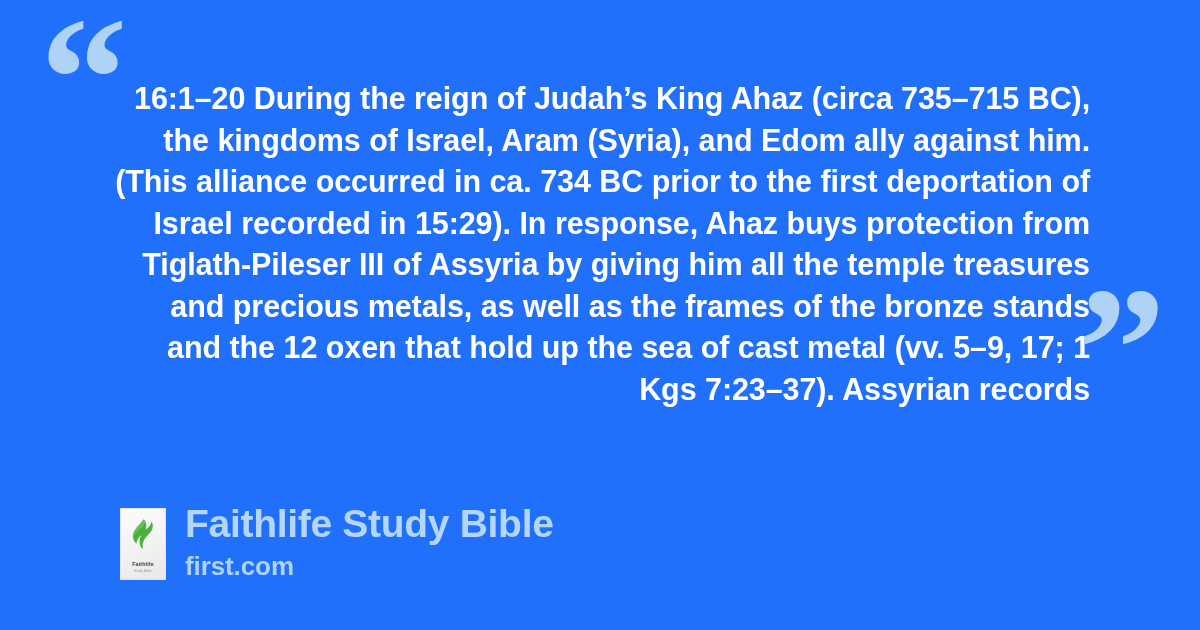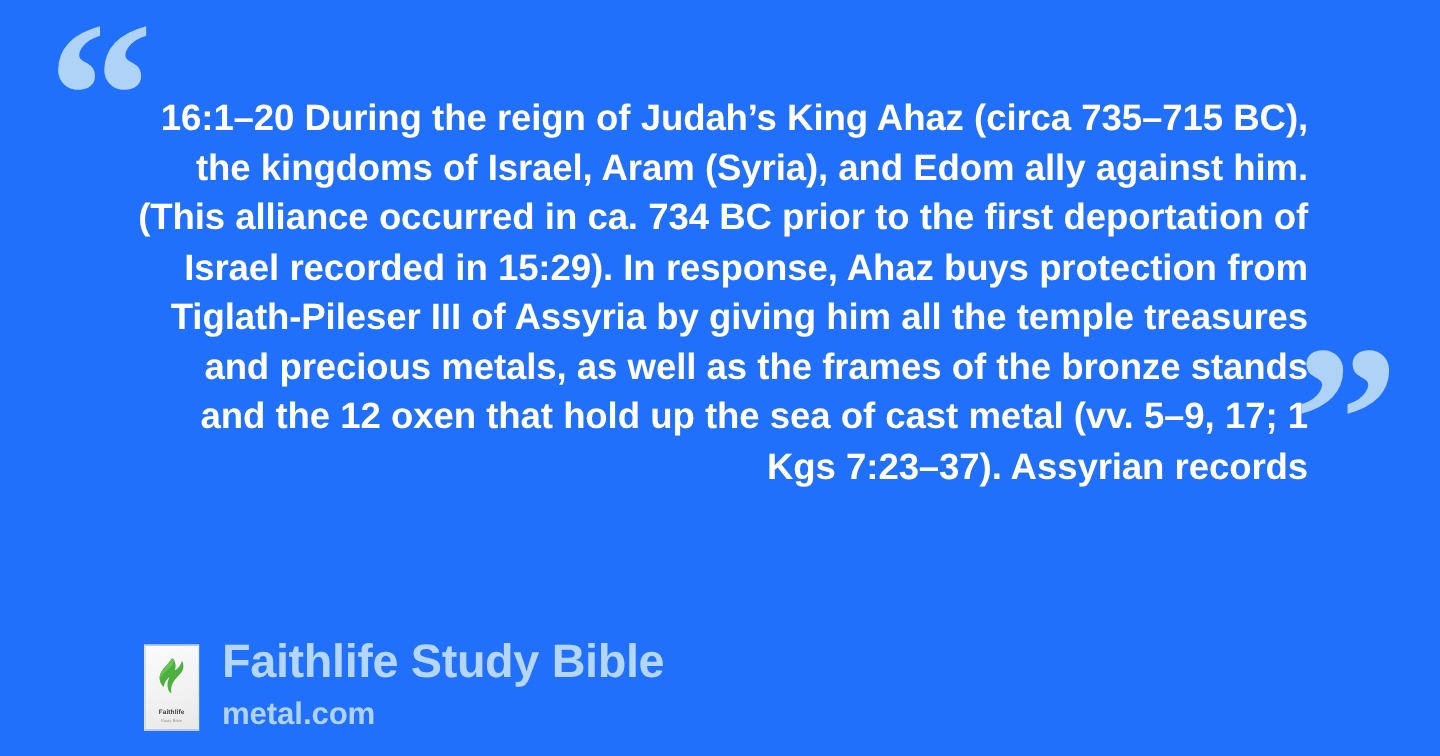--- a/index.html
+++ b/index.html
@@ -60,22 +60,21 @@
     letter-spacing: -0.1px;
     word-spacing: 0.2px;
   }
 
   
   .brand {
     position: absolute;
     left: 120px;
     top: 506px;
     display: flex;
-    align-items: flex-end;
-    margin-top: 28px;
+    align-items: center;
   }
   .logo-card {
     position: relative;
     width: 46px;
     height: 72px;
     background: linear-gradient(160deg, #fbfbfb 0%, #f2f2f2 55%, #e8e8e8 100%);
     border: 1px solid #e3e3e3;
     box-sizing: border-box;
     display: flex;
     flex-direction: column;
@@ -152,16 +151,16 @@
       <svg class="logo-mark" viewBox="0 0 26 30">
         <path d="M13.4 0.6 C10.6 5.2 6.4 8.2 4.2 12.4 C2.1 16.4 2.9 21.4 6.4 24.4 C7.0 21.0 8.7 18.2 11.3 15.9 C9.6 19.3 9.1 22.6 10.0 26.0 C10.5 27.9 11.5 29.2 12.9 29.8 C12.2 26.6 12.6 23.6 14.2 20.8 C15.9 17.9 18.4 15.7 20.6 13.1 C23.2 10.0 23.6 6.0 21.6 2.6 C20.9 6.2 18.6 8.9 15.5 10.8 C17.1 7.3 16.6 3.6 13.4 0.6 Z" fill="#4CAF3E"></path>
         <path d="M13.4 0.6 C10.6 5.2 6.4 8.2 4.2 12.4 C3.3 14.1 2.9 16.0 3.1 17.8 C5.0 14.2 8.0 11.5 11.2 8.8 C13.4 6.9 14.9 4.5 15.5 1.9 C14.9 1.4 14.2 1.0 13.4 0.6 Z" fill="#66C254"></path>
       </svg>
       <div class="logo-caption">Faithlife</div>
       <div class="logo-subcaption">Study Bible</div>
     </div>
 
     <div class="brand-text">
       <div class="brand-title">Faithlife Study Bible</div>
-      <div class="brand-url">metal.com</div>
+      <div class="brand-url">first.com</div>
     </div>
   </div>
 </div>
 
 </body></html>

